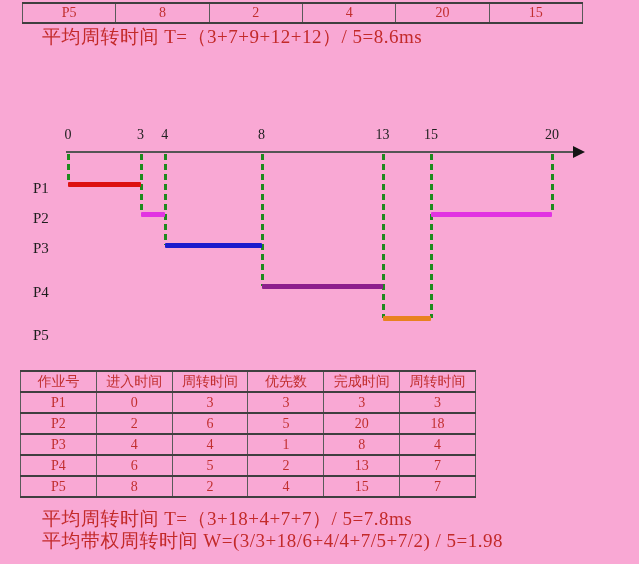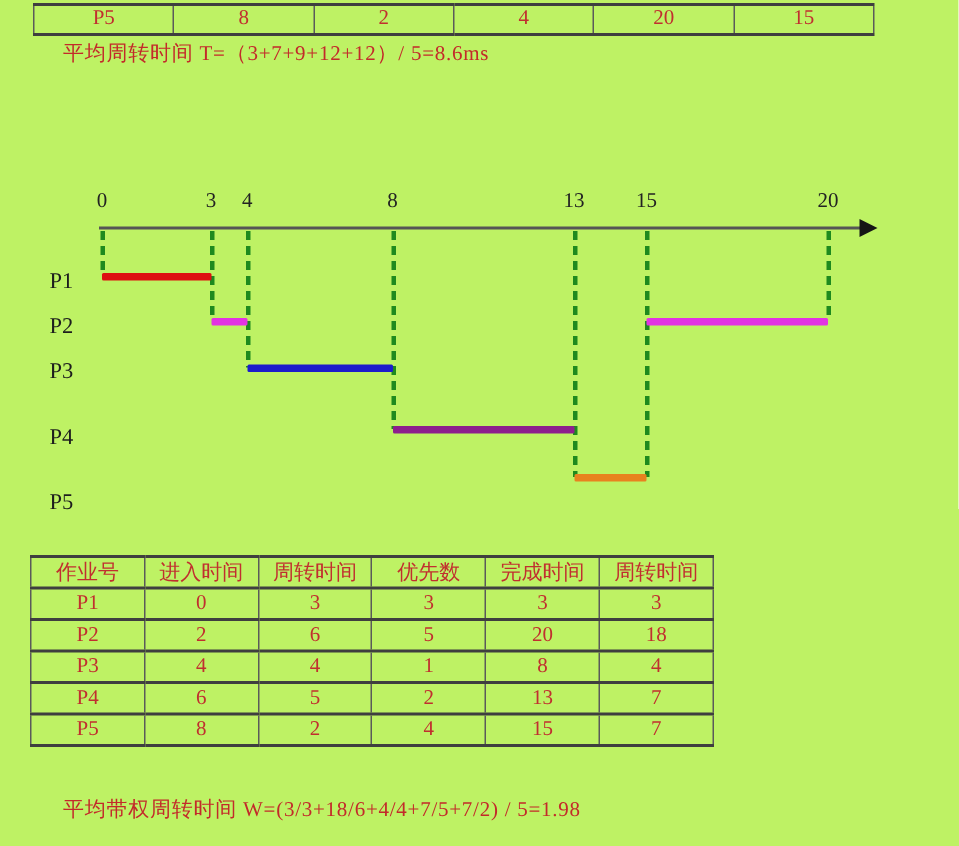--- a/index.html
+++ b/index.html
@@ -1,19 +1,19 @@
 <!DOCTYPE html>
 <html><head>
 <meta charset="utf-8">
 <style>
   html,body{margin:0;padding:0;background:#ffffff;}
   .page{
     position:relative;
     width:639px;height:564px;
-    background:#bef264;
+    background:#f9a8d4;
     overflow:hidden;
     font-family:"Liberation Serif","DejaVu Serif",serif;
   }
   
   table.tbl{
     position:absolute;
     border-collapse:collapse;
     table-layout:fixed;
     font-size:14px;
     color:#c12f2f;
@@ -29,21 +29,21 @@
     font-weight:normal;
     overflow:hidden;
   }
   .top-tbl{left:22px;top:2px;width:561px;}
   .top-tbl td{height:18px;border-top:2px solid #6e6e6e;}
   .bottom-tbl{left:20px;top:370px;width:456px;}
   .bottom-tbl td,.bottom-tbl th{height:19px;}
   
   .pline{
     position:absolute;left:42px;
-    font-size:14px;line-height:17px;
+    font-size:19px;line-height:17px;
     letter-spacing:0.5px;
     white-space:nowrap;
   }
   .red{color:#c32a2a;}
   .blue{color:#2328c0;}
   
   .gantt{position:absolute;left:0;top:0;width:639px;height:370px;}
   .g-tick{
     position:absolute;top:127px;width:26px;
     text-align:center;font-size:14px;color:#222222;
@@ -162,15 +162,16 @@
         <td>P5</td>
         <td>8</td>
         <td>2</td>
         <td>4</td>
         <td>15</td>
         <td>7</td>
       </tr>
     </tbody>
   </table>
 
+  <div class="pline red" style="top:510px">平均周转时间 T=（3+18+4+7+7）/ 5=7.8ms</div>
   <div class="pline red" style="top:532px">平均带权周转时间 W=(3/3+18/6+4/4+7/5+7/2) / 5=1.98</div>
 
 </div>
 
 </body></html>

